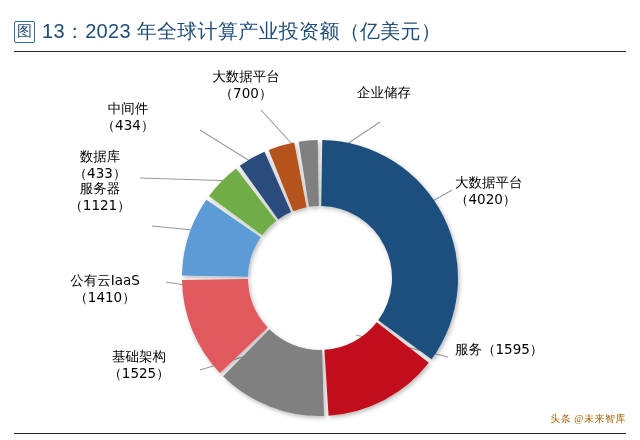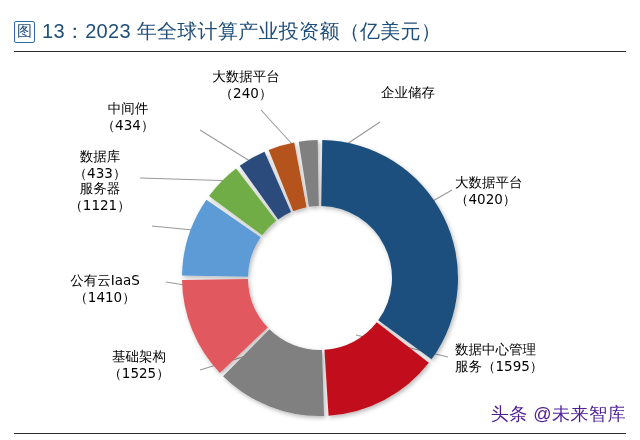--- a/index.html
+++ b/index.html
@@ -90,23 +90,23 @@
     left: 0;
     top: 0;
     pointer-events: none;
   }
 
   
   #watermark {
     position: absolute;
     right: 14px;
     bottom: 14px;
-    color: #4c1d95;
-    font-size: 18px;
-    font-family: Liberation Sans, sans-serif;
+    color: #a16207;
+    font-size: 10px;
+    font-family: Liberation Serif, serif;
     letter-spacing: 0.5px;
   }
   #footer-rule {
     position: absolute;
     left: 14px;
     bottom: 6px;
     width: 612px;
     height: 0;
     border-top: 1.3px solid #2b2b2b;
   }
@@ -161,24 +161,24 @@
         <path d="M 10.023994867496071 145.4266738109501 A 138 138 0 0 1 34.38531104944971 69.6692751554685 L 88.72277098232159 107.13179573328792 A 72 72 0 0 0 76.0125190613023 146.65739503180004 Z" fill="#5b9bd5"></path>
         <path d="M 37.044843749739925 65.94542485954624 A 138 138 0 0 1 64.10621469912147 38.42886882079708 L 104.22932940823729 90.83245329780718 A 72 72 0 0 0 90.11035326073387 105.18891731802412 Z" fill="#70ad47"></path>
         <path d="M 67.7851885653446 35.7075958646237 A 138 138 0 0 1 92.46855407891167 21.666083279614725 L 119.02707169334522 82.08665214588594 A 72 72 0 0 0 106.14879403409284 89.41265871197757 Z" fill="#2a4b7c"></path>
         <path d="M 96.68770792799582 19.89438465735651 A 138 138 0 0 1 122.19967182729411 12.433252358180852 L 134.5389592142404 77.26952296948566 A 72 72 0 0 0 121.22836935373695 81.16228764731643 Z" fill="#b5521a"></path>
         <path d="M 126.7085961380377 11.65237031181357 A 138 138 0 0 1 145.71197819009774 10.01896885369564 L 146.80624949048578 76.00989679323251 A 72 72 0 0 0 136.891441463324 76.86210624964187 Z" fill="#808080"></path>
       </g>
   </svg>
 
   <div class="lbl c" style="left:186px; top:8px; width:120px;">
     <span>大数据平台</span>
-    <span class="ln2">（240）</span>
-  </div>
-
-  <div class="lbl c" style="left:348px; top:24px; width:120px;">
+    <span class="ln2">（700）</span>
+  </div>
+
+  <div class="lbl c" style="left:324px; top:24px; width:120px;">
     <span>企业储存</span>
   </div>
 
   <div class="lbl c" style="left:72px; top:40px; width:112px;">
     <span>中间件</span>
     <span class="ln2">（434）</span>
   </div>
 
   <div class="lbl c" style="left:50px; top:88px; width:100px;">
     <span>数据库</span>
@@ -199,20 +199,19 @@
     <span>基础架构</span>
     <span class="ln2">（1525）</span>
   </div>
 
   <div class="lbl l" style="left:455px; top:114px; width:170px;">
     <span>大数据平台</span>
     <span class="ln2">（4020）</span>
   </div>
 
   <div class="lbl l" style="left:455px; top:281px; width:180px;">
-    <span>数据中心管理</span>
     <span class="ln2">服务（1595）</span>
   </div>
 
 </div>
 
 <div id="watermark">头条 @未来智库</div>
 <div id="footer-rule"></div>
 
 </body></html>

